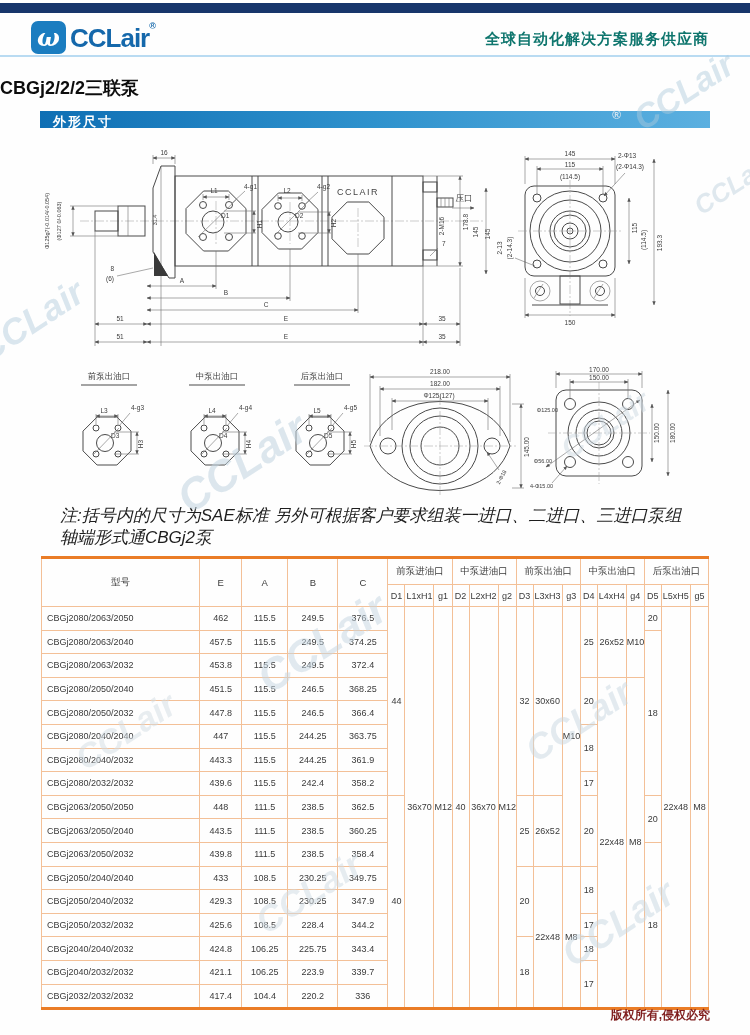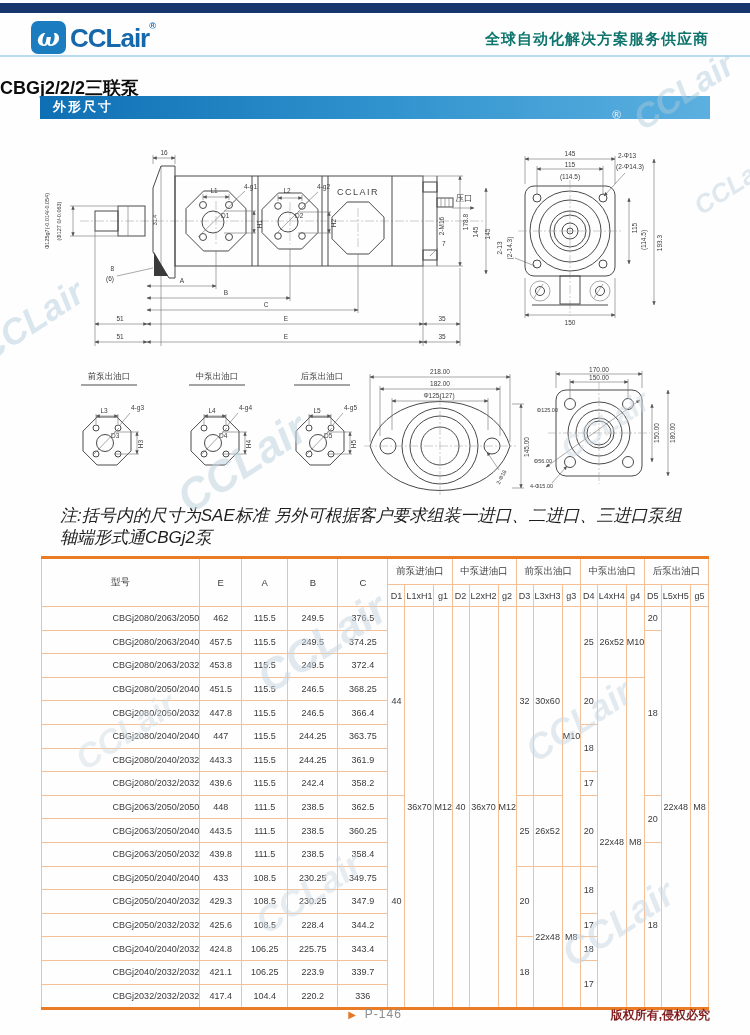--- a/index.html
+++ b/index.html
@@ -7,40 +7,40 @@
   .page{position:absolute;inset:0;background:#fefefe;}
 
   .topbar{position:absolute;top:3px;left:0;width:750px;height:10px;background:#17366b;}
   .logo{position:absolute;top:21px;left:31px;display:flex;align-items:center;}
   .logo-box{width:35px;height:33px;background:#1b7dc0;border-radius:7px;color:#fff;text-align:center;line-height:33px;font-size:24px;font-style:italic;font-weight:bold;font-family:"DejaVu Serif",serif;}
   .logo-word{margin-left:4px;font-size:26px;font-weight:bold;color:#1568ab;letter-spacing:-1px;}
   .logo-reg{font-size:9px;color:#1568ab;vertical-align:18px;font-weight:bold;}
   .slogan{position:absolute;top:30px;right:41px;color:#0f766e;font-weight:bold;font-size:15px;letter-spacing:1px;}
   .divider{position:absolute;top:55px;left:0;width:750px;height:2px;background:#b9dbf2;}
   .doc-title{position:absolute;top:76px;left:0;width:750px;text-align:left;font-size:18px;font-weight:bold;color:#0d0d0d;}
-  .secbar{position:absolute;top:96px;left:40px;width:670px;height:23px;background:linear-gradient(90deg,#0f6fb4,#2f92cd 50%,#5cb0e0);color:#fff;font-size:13px;font-weight:bold;line-height:21px;padding-left:13px;box-sizing:border-box;letter-spacing:2px;}
+  .secbar{position:absolute;top:111px;left:40px;width:670px;height:17px;background:linear-gradient(90deg,#0f6fb4,#2f92cd 50%,#5cb0e0);color:#fff;font-size:13px;font-weight:bold;line-height:21px;padding-left:13px;box-sizing:border-box;letter-spacing:2px;}
 
   svg.draw1{position:absolute;top:148px;left:40px;}
   svg.draw2{position:absolute;top:366px;left:40px;}
   svg text{fill:#3b3b3b;font-size:6.5px;font-family:"Liberation Sans","DejaVu Sans",sans-serif;}
   svg text.big{font-size:9px;letter-spacing:1.5px;fill:#444;}
   svg text.cn{font-size:8.5px;}
   svg text.sm{font-size:5.5px;}
   .o{stroke:#4a4a4a;fill:none;stroke-width:1;}
   .t{stroke:#6f6f6f;fill:none;stroke-width:.6;}
   .cl{stroke:#999;fill:none;stroke-width:.5;stroke-dasharray:9 2 2 2;}
 
   .notes{position:absolute;top:505px;left:60px;font-size:17px;color:#1e1e1e;line-height:22px;font-style:italic;}
 
   table.spec{position:absolute;top:556px;left:41px;width:668px;border-collapse:collapse;table-layout:fixed;font-size:9px;color:#3a3a3a;border-top:3px solid #ea7c26;border-bottom:3px solid #ea7c26;background:#fff0;}
   table.spec th,table.spec td{border:1px solid #f3c097;font-weight:normal;text-align:center;padding:0;overflow:hidden;white-space:nowrap;}
   table.spec tr.h1 th{height:25px;font-size:9.5px;}
   table.spec tr.h2 th{height:21px;font-size:9px;}
   table.spec td{height:22.6px;font-size:9px;}
-  table.spec td.model{text-align:right;padding-left:5px;}
+  table.spec td.model{text-align:left;padding-left:5px;}
 
   .footer-page{position:absolute;top:1007px;left:0;width:750px;text-align:center;font-size:12px;color:#8b8b8b;letter-spacing:1px;}
   .footer-page .tri{color:#e87722;font-size:10px;margin-right:8px;}
   .footer-copy{position:absolute;top:1007px;right:40px;font-size:12px;font-weight:bold;color:#7f1d1d;}
 
   .wm{position:absolute;font-weight:bold;font-style:italic;transform:rotate(-33deg);pointer-events:none;font-family:"Liberation Sans",sans-serif;white-space:nowrap;}
 </style>
 </head>
 <body>
 
@@ -589,21 +589,20 @@
       <tr>
         <td class="model">CBGj2032/2032/2032</td>
           <td>417.4</td>
           <td>104.4</td>
           <td>220.2</td>
           <td>336</td>
       </tr>
     </tbody>
   </table>
 
-  <div class="footer-page"><span class="tri">▶</span><span>P-146</span></div>
   <div class="footer-copy">版权所有,侵权必究</div>
 
   <div class="wm" style="top:72px;left:628px;font-size:34px;color:#aecbdc;opacity:.45;">CCLair</div>
   <div class="wm" style="top:108px;left:612px;font-size:12px;color:#dfe9f1;opacity:.9;transform:none;">®</div>
   <div class="wm" style="top:300px;left:-28px;font-size:36px;color:#b7cfdf;opacity:.5;">CCLair</div>
   <div class="wm" style="top:438px;left:170px;font-size:44px;color:#c2d4e0;opacity:.55;">CCLair</div>
   <div class="wm" style="top:408px;left:556px;font-size:30px;color:#cdd9e2;opacity:.5;">CCLair</div>
   <div class="wm" style="top:170px;left:690px;font-size:26px;color:#c2d4e0;opacity:.5;">CCLair</div>
   <div class="wm" style="top:618px;left:250px;font-size:44px;color:#c5d6e2;opacity:.5;">CCLair</div>
   <div class="wm" style="top:712px;left:70px;font-size:34px;color:#d3dde4;opacity:.5;">CCLair</div>

